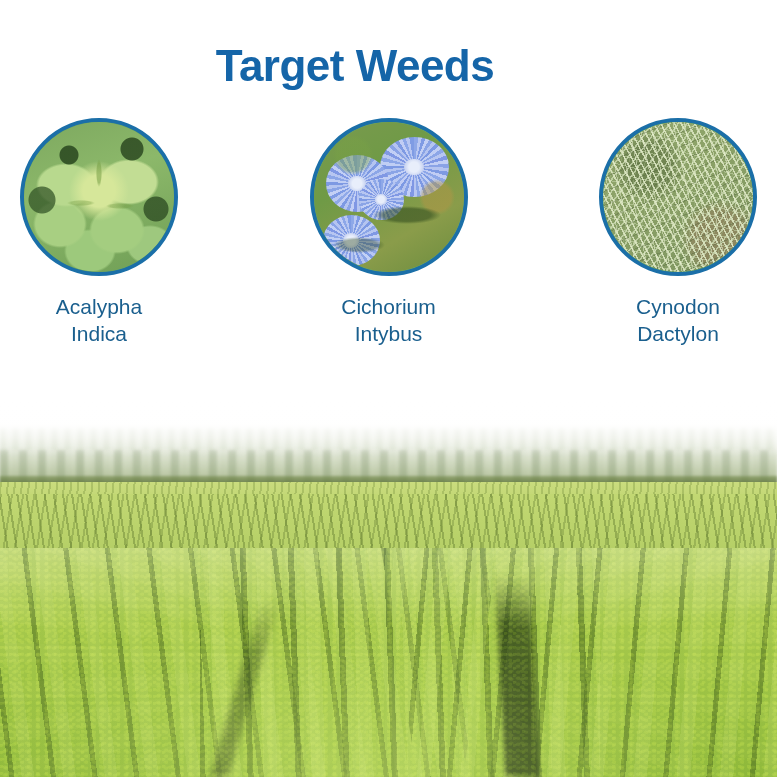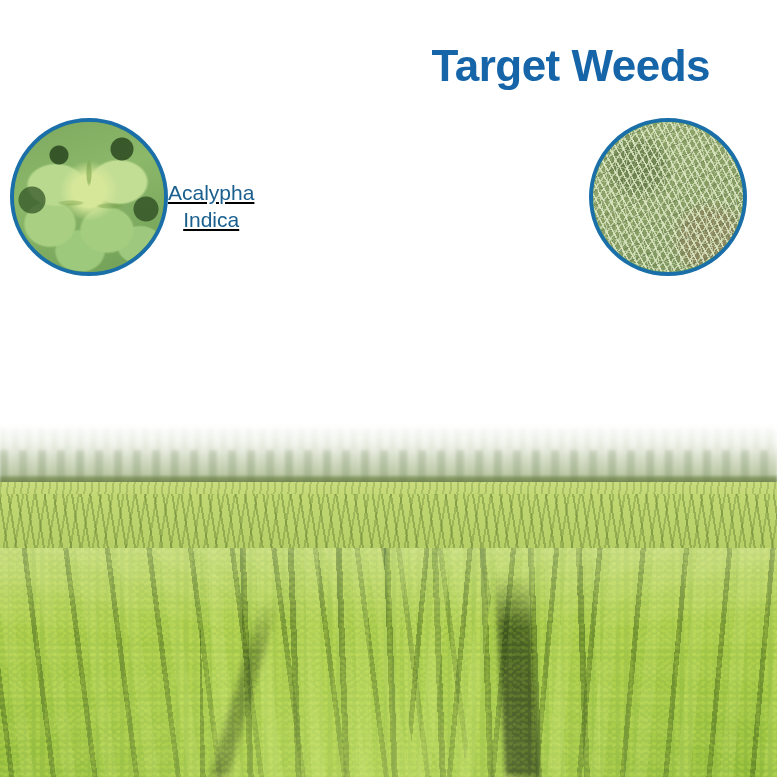--- a/index.html
+++ b/index.html
@@ -10,36 +10,36 @@
     background:#ffffff; overflow:hidden;
   }
   #poster {
     position:relative; width:777px; height:777px;
     background:#ffffff; overflow:hidden;
   }
 
   
   #title {
     position:absolute; top:40px; left:0; width:710px;
-    text-align:right;
+    text-align:center;
     font-size:44px; font-weight:bold;
     letter-spacing:-0.5px;
     color:#1565a8;
     line-height:52px;
   }
 
   
   #weed-row {
     position:absolute; top:118px; left:0; width:777px;
     display:flex; justify-content:space-between;
     padding:0 10px;
   }
   .weed-card {
     width:178px;
-    display:flex; flex-direction:row; align-items:center;text-decoration:underline;
+    display:flex; flex-direction:column; align-items:center;
   }
   .weed-circle {
     position:relative;
     width:158px; height:158px;
     border-radius:50%;
     border:4px solid #1b6fa8;
     overflow:hidden;
     background:#6fa860;
     flex:none;
   }
@@ -325,25 +325,39 @@
 
     <div class="weed-card">
       <div class="weed-circle">
         <div class="photo ph-acalypha"></div>
       </div>
       <div class="weed-label">Acalypha
 Indica</div>
     </div>
 
 
+    <div class="weed-card">
+      <div class="weed-circle">
+        <div class="photo ph-cichorium">
+          <div class="chicory-bloom" style="left:44%;top:10%;width:46%;height:40%;"></div>
+          <div class="chicory-bloom" style="left:8%;top:22%;width:42%;height:38%;"></div>
+          <div class="chicory-bloom" style="left:6%;top:62%;width:38%;height:34%;"></div>
+          <div class="chicory-bloom" style="left:30%;top:38%;width:30%;height:27%;"></div>
+        </div>
+      </div>
+      <div class="weed-label">Cichorium
+Intybus</div>
+    </div>
 
     <div class="weed-card">
       <div class="weed-circle">
         <div class="photo ph-cynodon"></div>
       </div>
+      <div class="weed-label">Cynodon
+Dactylon</div>
     </div>
 
   </div>
 
   <div id="landscape">
     <div class="sky"></div>
     <div class="treeline"></div>
     <div class="treeline2"></div>
     <div class="hedge"></div>
     <div class="field-mid"></div>

